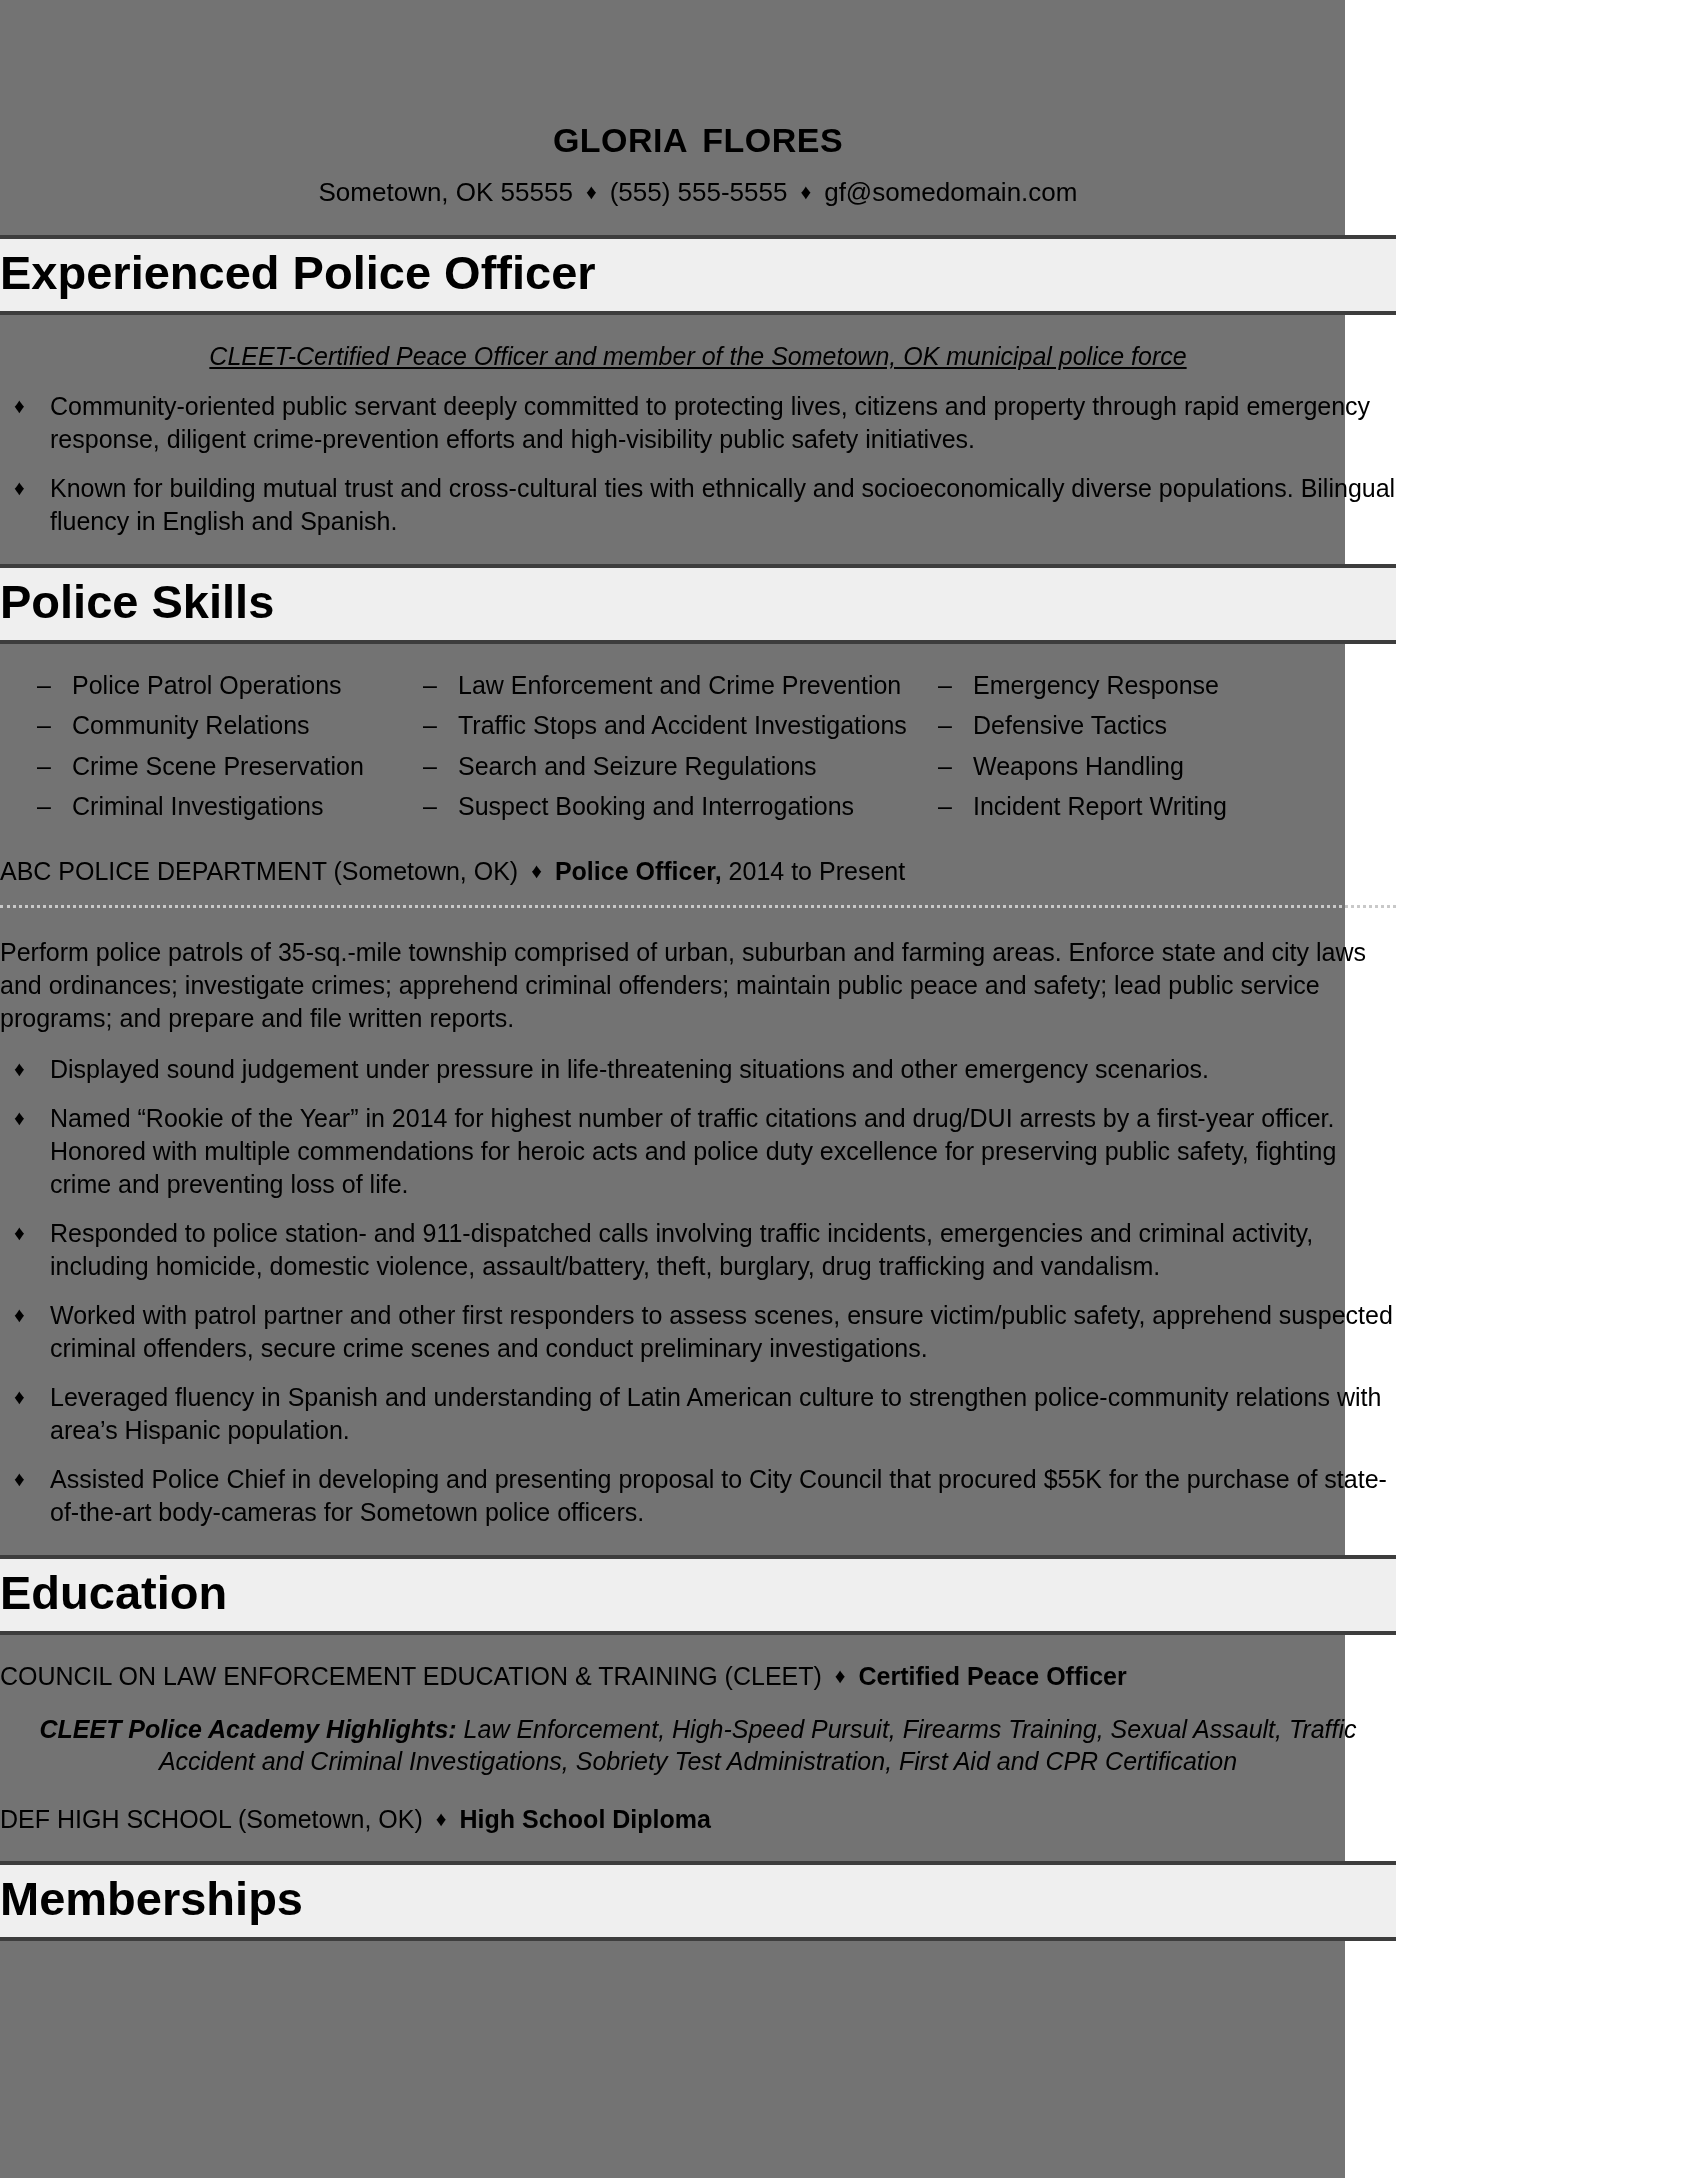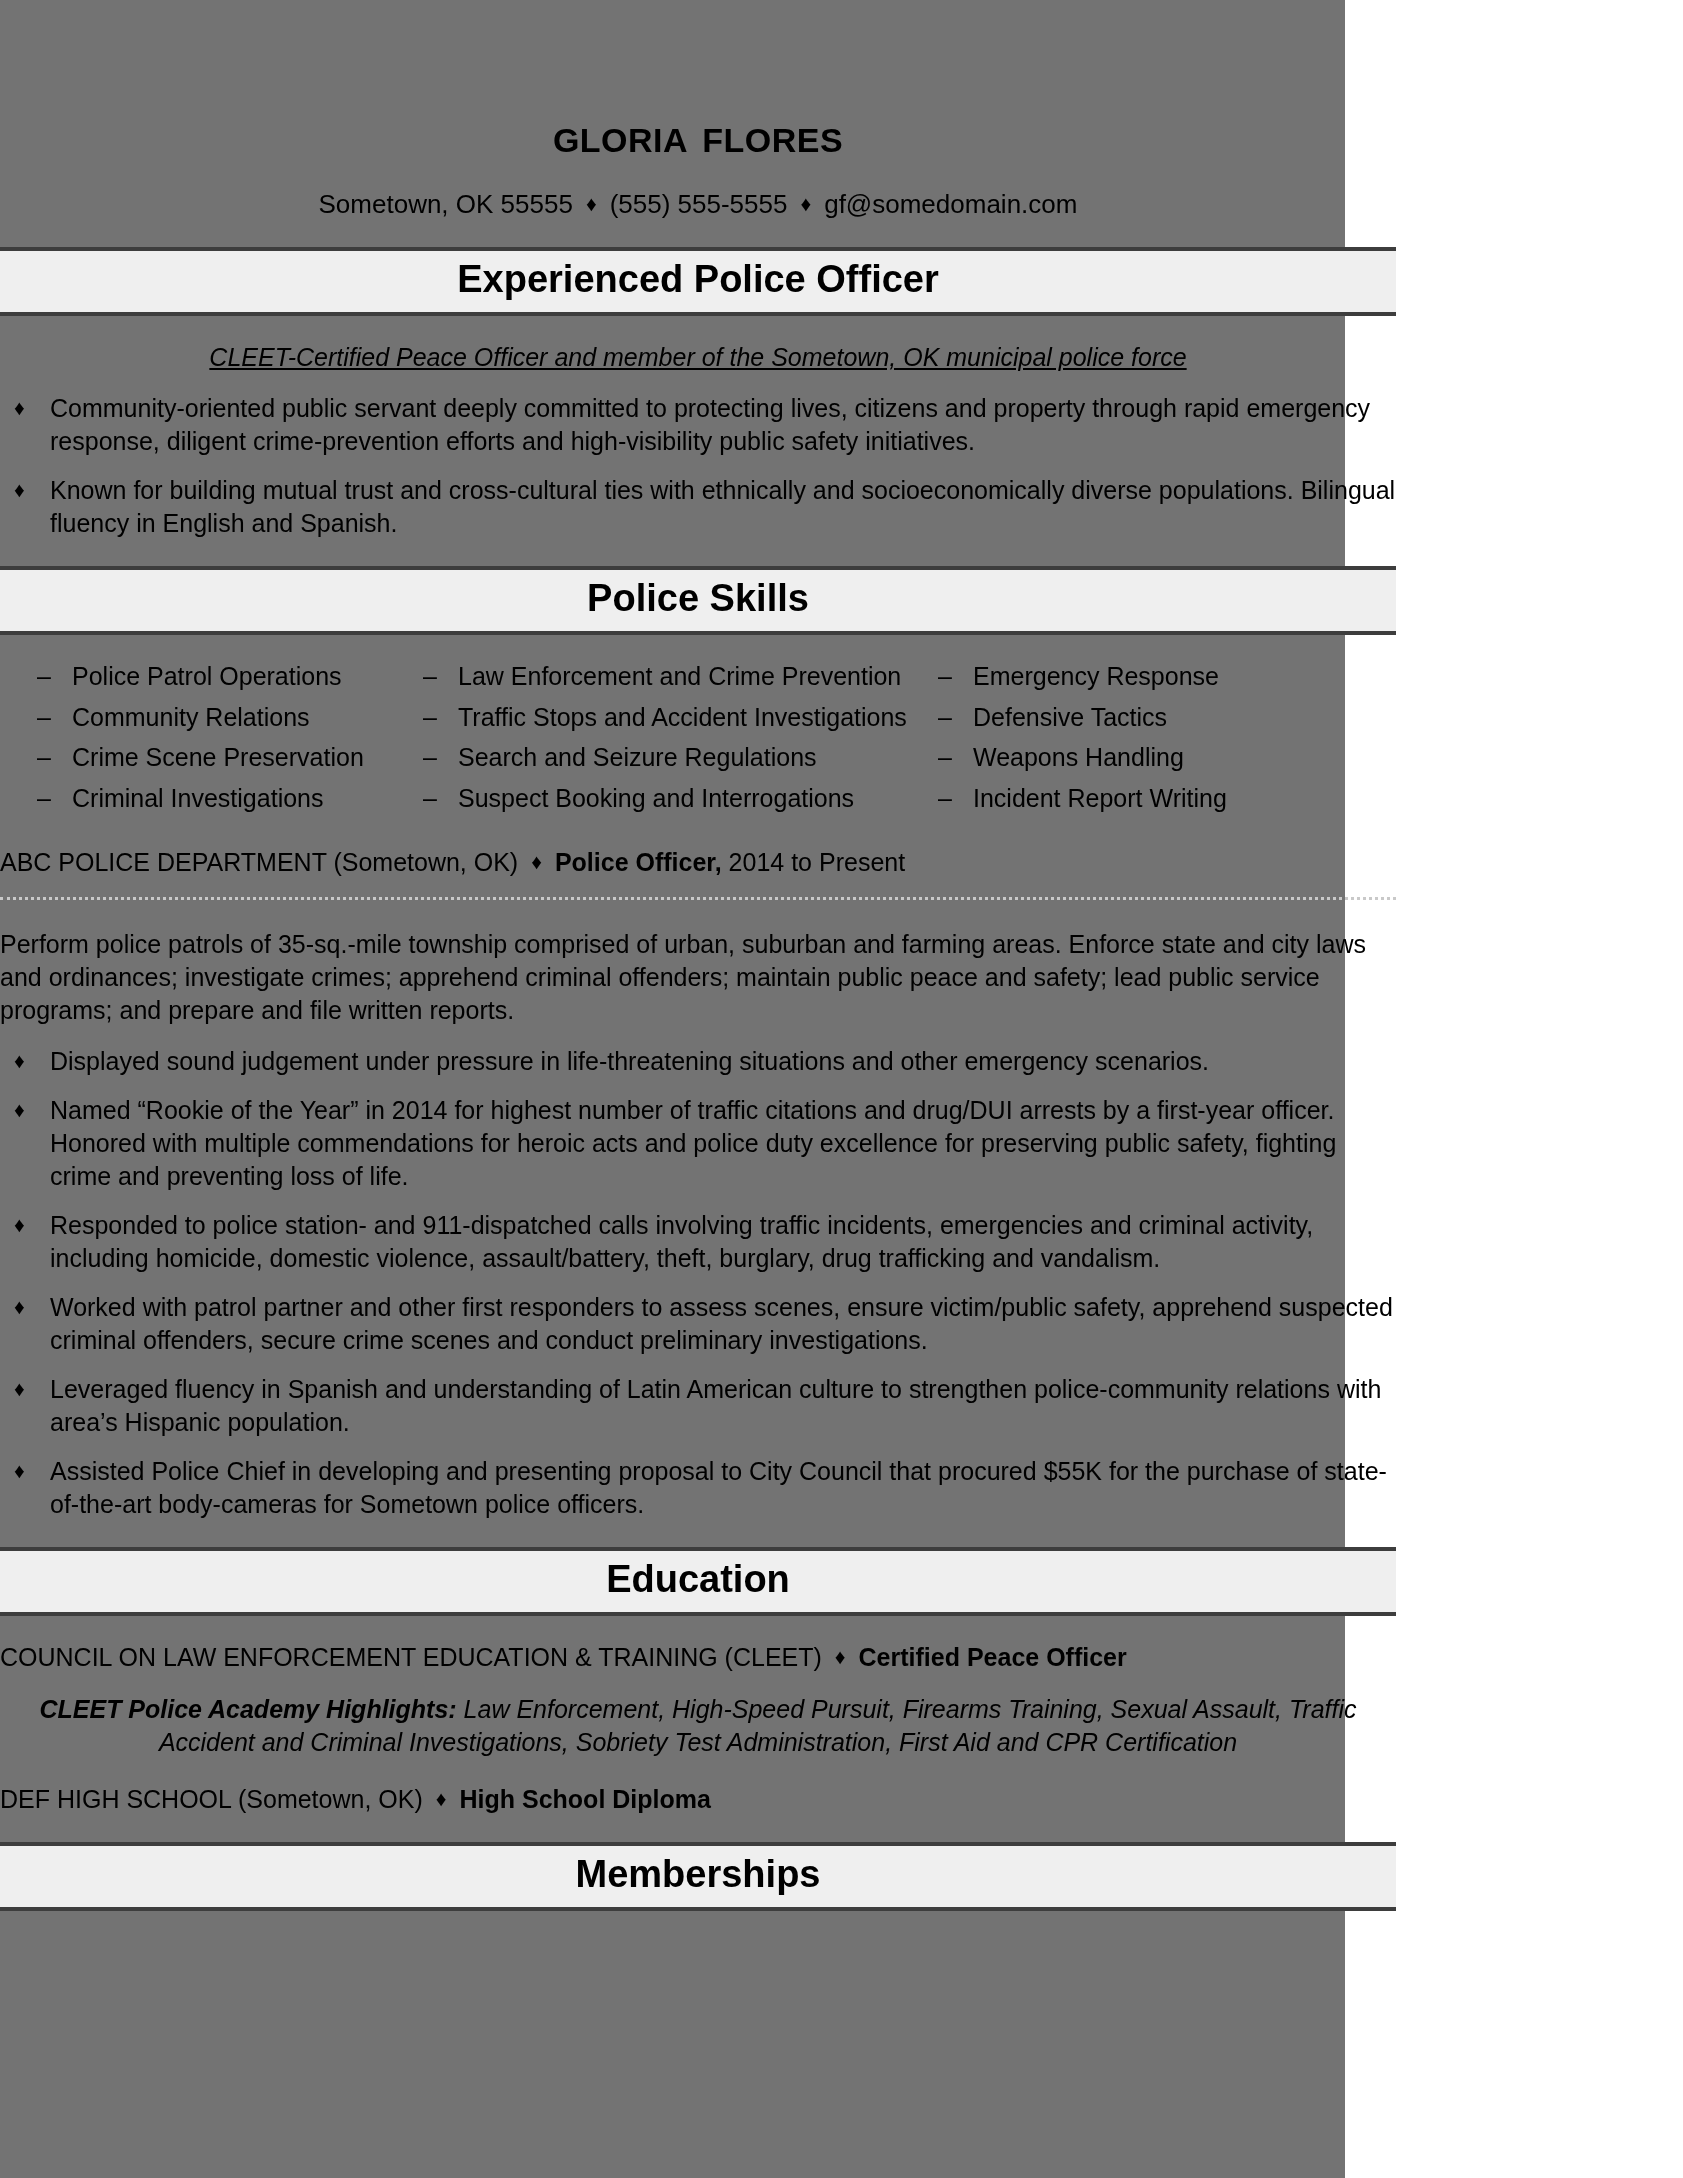--- a/index.html
+++ b/index.html
@@ -33,38 +33,37 @@
     font-weight: bold;
     letter-spacing: 0.5px;
     line-height: 1.05;
     font-variant: small-caps;
     text-transform: lowercase;
   }
   .name::first-letter { }
   .contact {
     text-align: center;
     font-size: 26px;
-    margin-top: 28px;
+    margin-top: 16px;
     line-height: 1.2;
     white-space: nowrap;
   }
   .contact .sep {
     padding: 0 13px;
     font-size: 21px;
     position: relative;
     top: -2px;
   }
 
   
   .band {
     background: #efefef;
     border-top: 4px solid #3d3d3d;
     border-bottom: 4px solid #3d3d3d;
-    text-align: center;
-    font-size: 38px;
+    font-size: 47px;
     font-weight: bold;
     padding: 7px 0 11px 0;
     line-height: 1.15;
     margin-top: 26px;
   }
 
   
   .tagline {
     text-align: center;
     font-style: italic;

